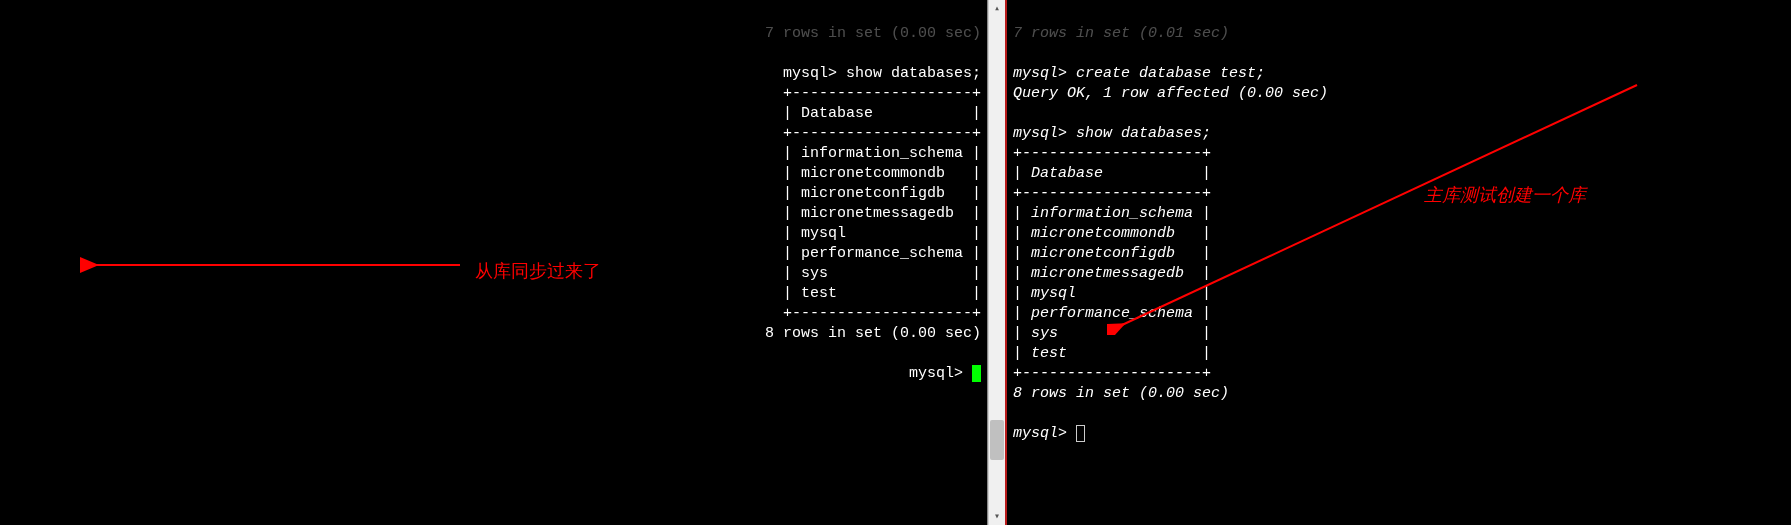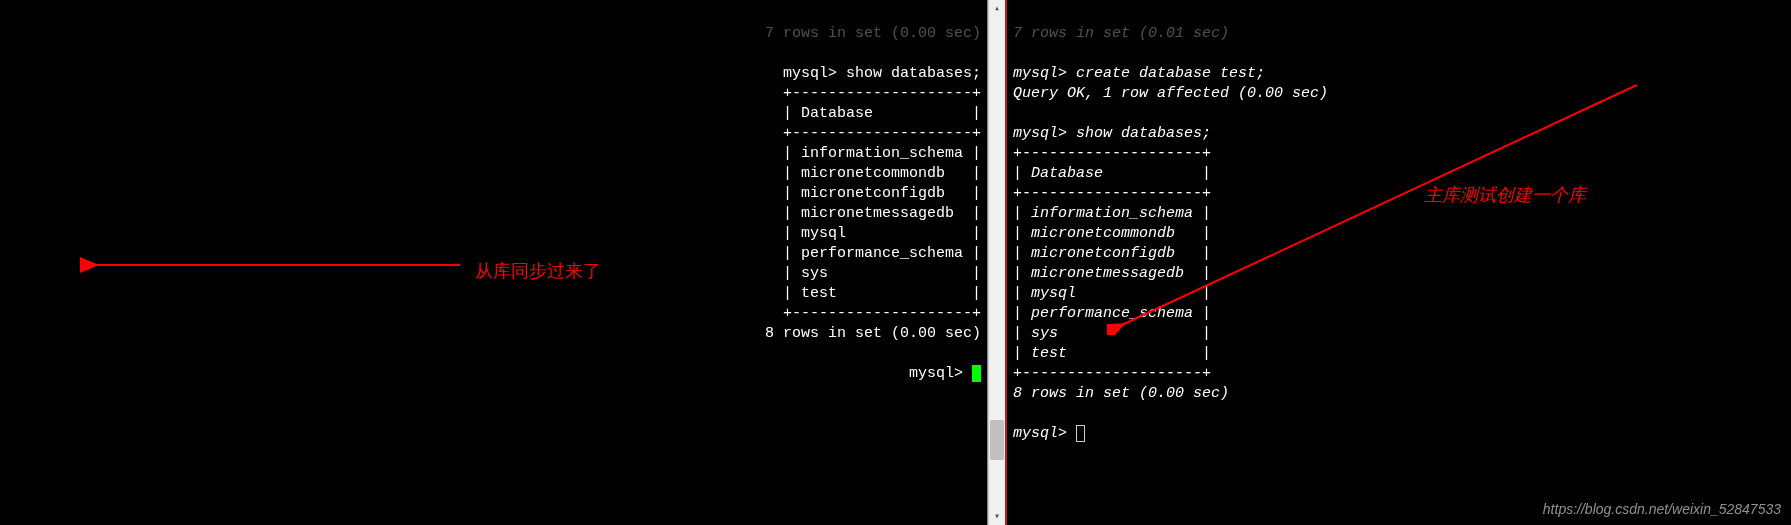--- a/index.html
+++ b/index.html
@@ -162,14 +162,13 @@
   <svg class="arrow-svg" style="left:100px; top:75px; width:540px; height:260px;">
     <defs>
       <marker id="ah2" markerWidth="12" markerHeight="10" refX="2" refY="5" orient="auto">
         <polygon points="0,5 12,0 12,10" fill="#ff0000"></polygon>
       </marker>
     </defs>
     <line x1="530" y1="10" x2="15" y2="250" stroke="#ff0000" stroke-width="2" marker-end="url(#ah2)"></line>
   </svg>
   <div class="annotation" style="left:417px; top:185px;">主库测试创建一个库</div>
 
-  <div class="watermark">https://blog.csdn.net/weixin_52847533</div>
 </div>
 
 </body></html>

